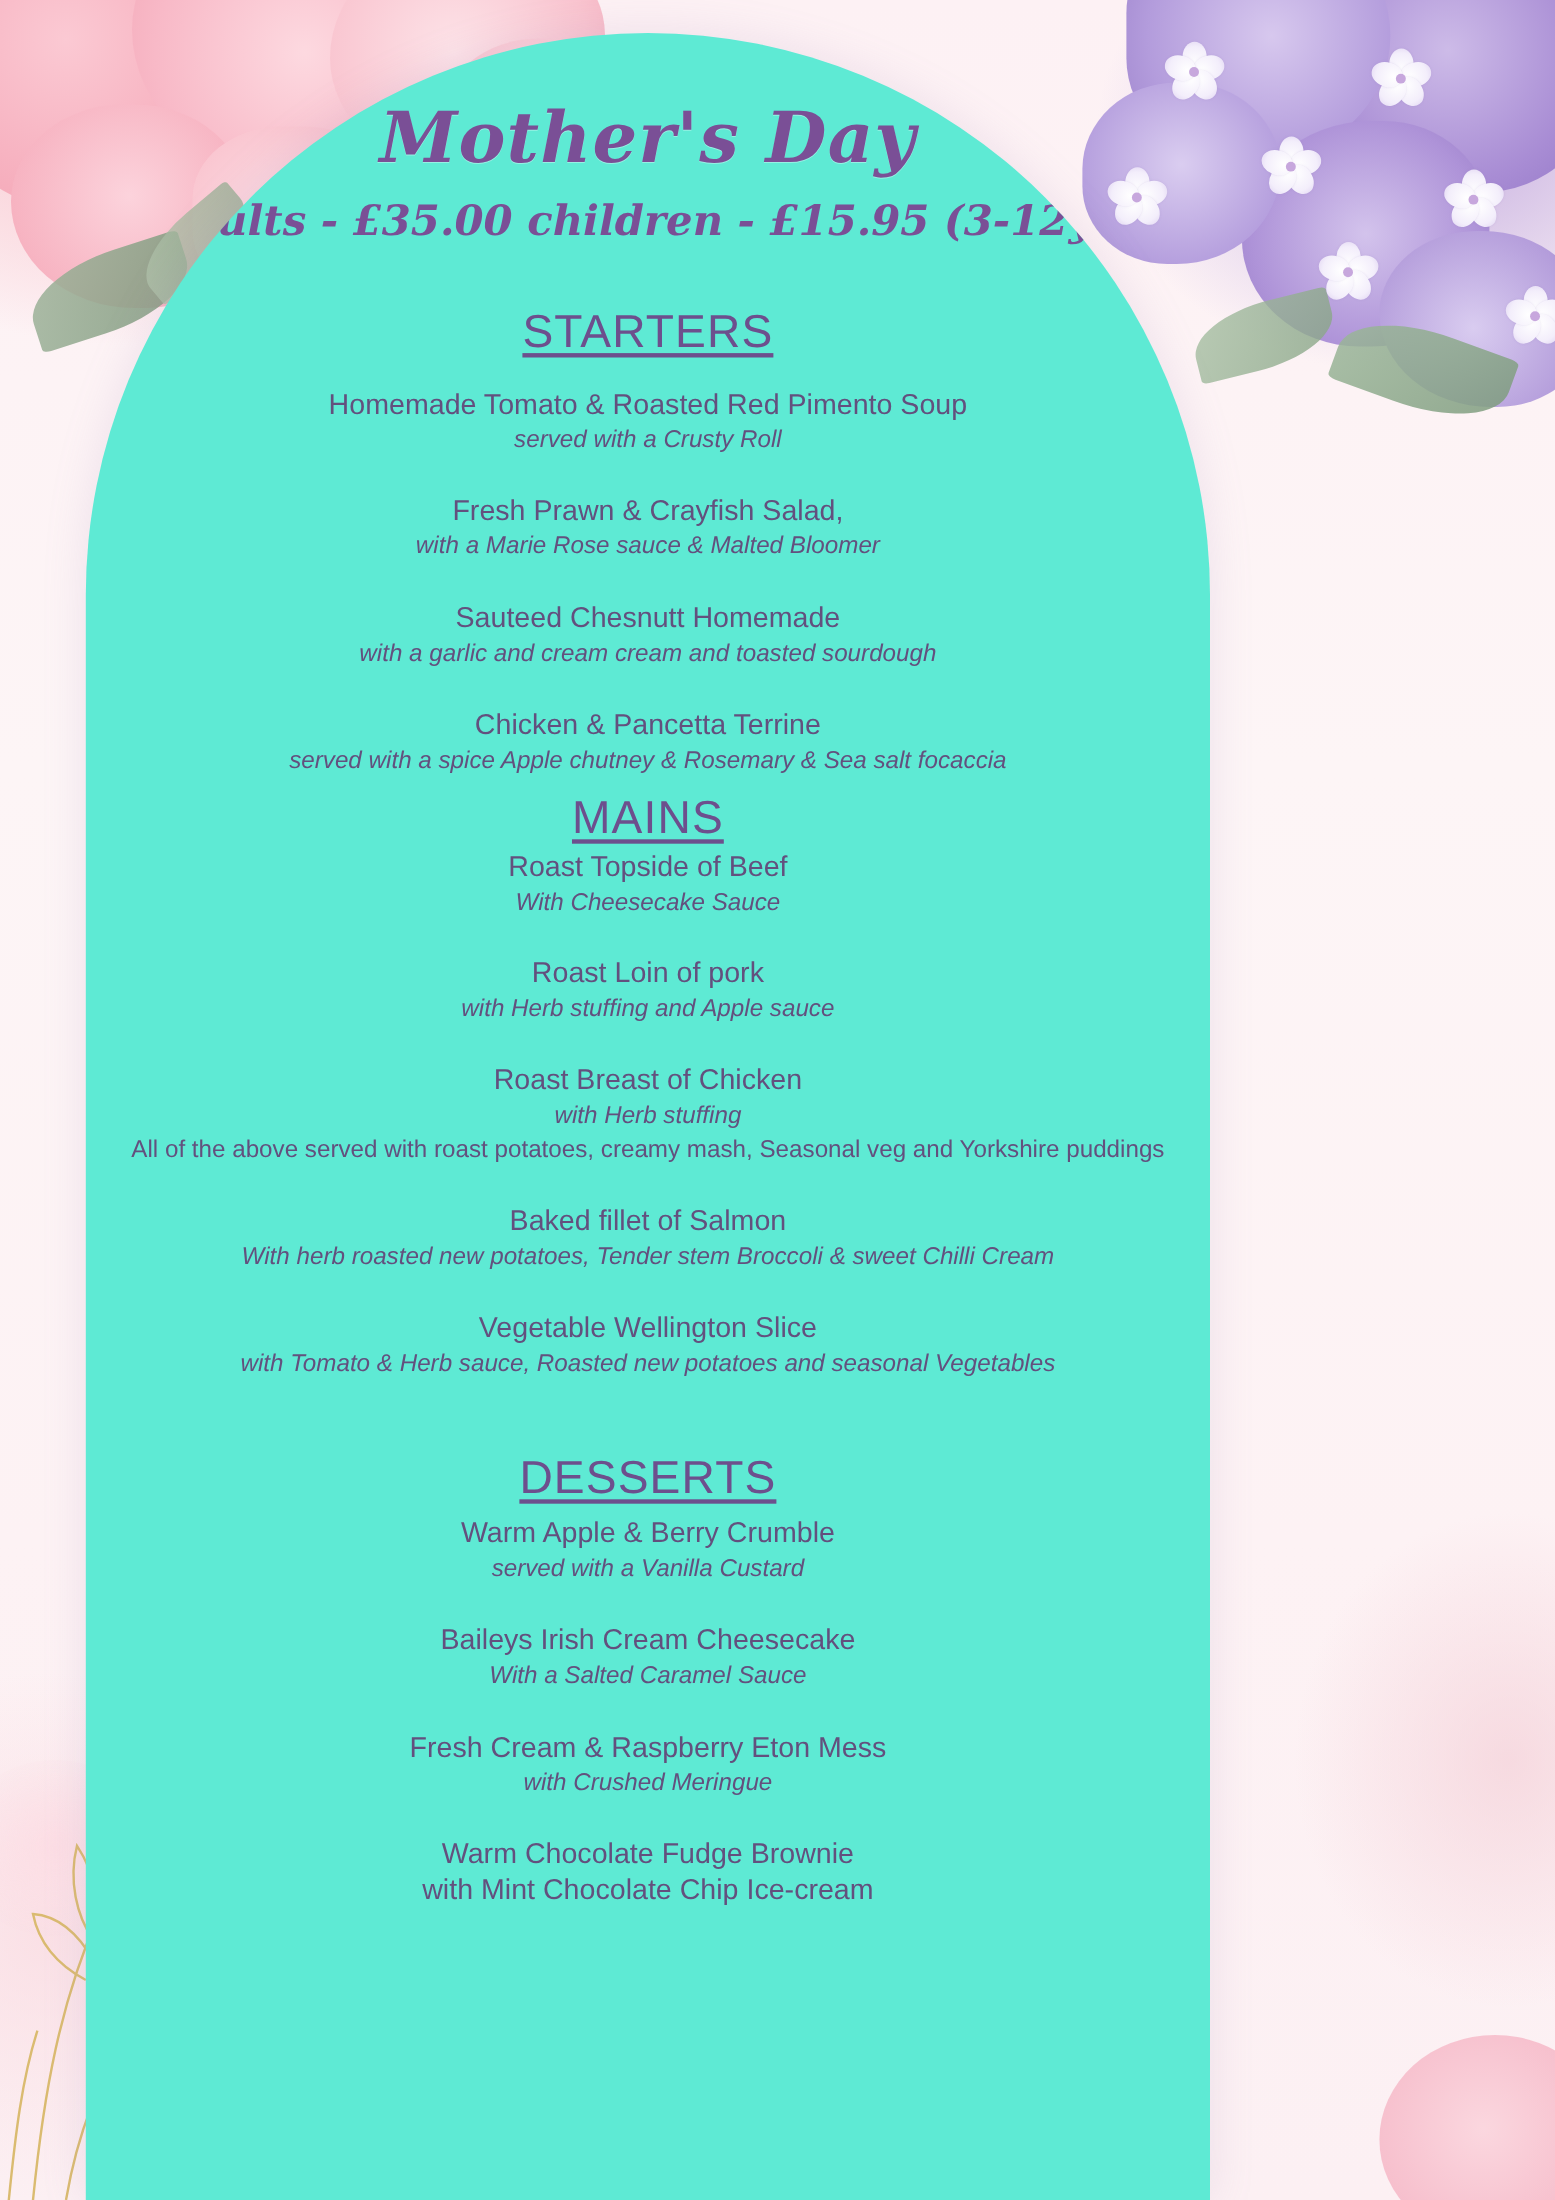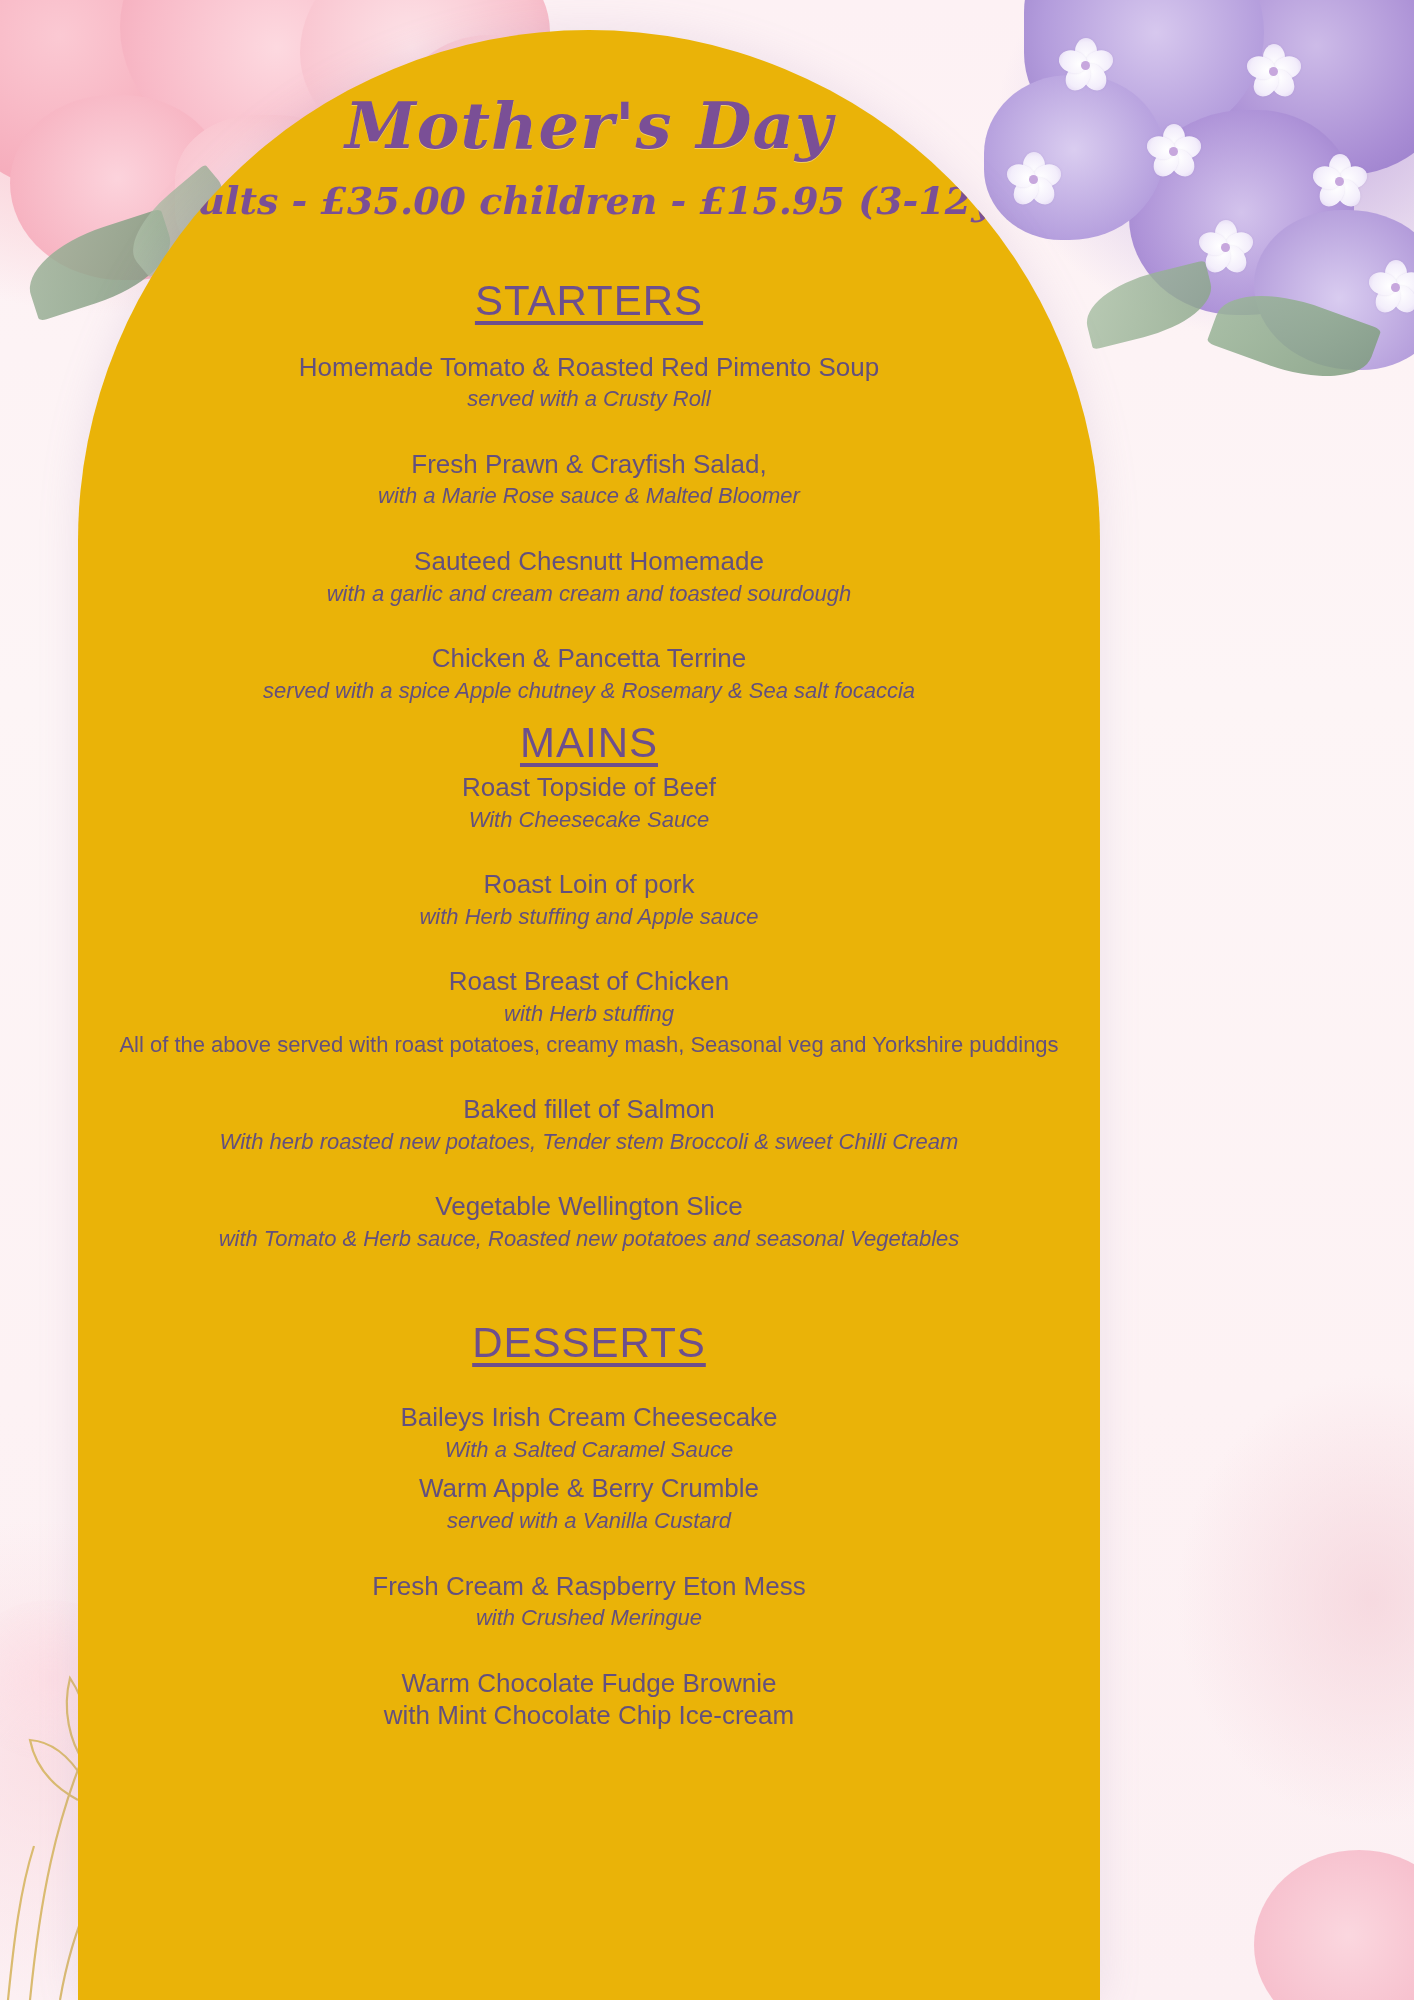--- a/index.html
+++ b/index.html
@@ -94,21 +94,21 @@
   .b1 { right: -50px; bottom: -40px; width: 210px; height: 190px; background: radial-gradient(circle at 45% 45%, #fbd7df 0%, #f6bdcb 70%, rgba(246,189,203,0) 100%); border-radius: 50%; }
   .b2 { left: -40px;  bottom: 240px; width: 180px; height: 160px; background: radial-gradient(circle at 50% 50%, #fcdde4 0%, rgba(252,221,228,0) 75%); border-radius: 50%; }
 
   
   #menu-card {
     position: absolute;
     left: 78px;
     top: 30px;
     width: 1022px;
     height: 1970px;
-    background: #eab308;
+    background: #5eead4;
     border-radius: 511px 511px 0 0;
     box-shadow: 0 0 40px rgba(160,140,190,0.18);
     overflow: hidden;
   }
 
   .card-inner {
     position: absolute;
     left: 0; right: 0; top: 0;
     padding: 0 12px;
     text-align: center;
@@ -310,29 +310,29 @@
       <div class="name">Baked fillet of Salmon</div>
       <div class="desc">With herb roasted new potatoes, Tender stem Broccoli &amp; sweet Chilli Cream</div>
     </div>
     <div class="dish gap">
       <div class="name">Vegetable Wellington Slice</div>
       <div class="desc">with Tomato &amp; Herb sauce, Roasted new potatoes and seasonal Vegetables</div>
     </div>
 
     <div class="section-heading sh-desserts">DESSERTS</div>
 
-    <div class="dish gap">
-      <div class="name">Baileys Irish Cream Cheesecake</div>
-      <div class="desc">With a Salted Caramel Sauce</div>
-    </div>
     <div class="dish">
       <div class="name">Warm Apple &amp; Berry Crumble</div>
       <div class="desc">served with a Vanilla Custard</div>
     </div>
     <div class="dish gap">
+      <div class="name">Baileys Irish Cream Cheesecake</div>
+      <div class="desc">With a Salted Caramel Sauce</div>
+    </div>
+    <div class="dish gap">
       <div class="name">Fresh Cream &amp; Raspberry Eton Mess</div>
       <div class="desc">with Crushed Meringue</div>
     </div>
     <div class="dish gap">
       <div class="name">Warm Chocolate Fudge Brownie</div>
       <div class="name">with Mint Chocolate Chip Ice-cream</div>
     </div>
 
   </div>
 </div>

